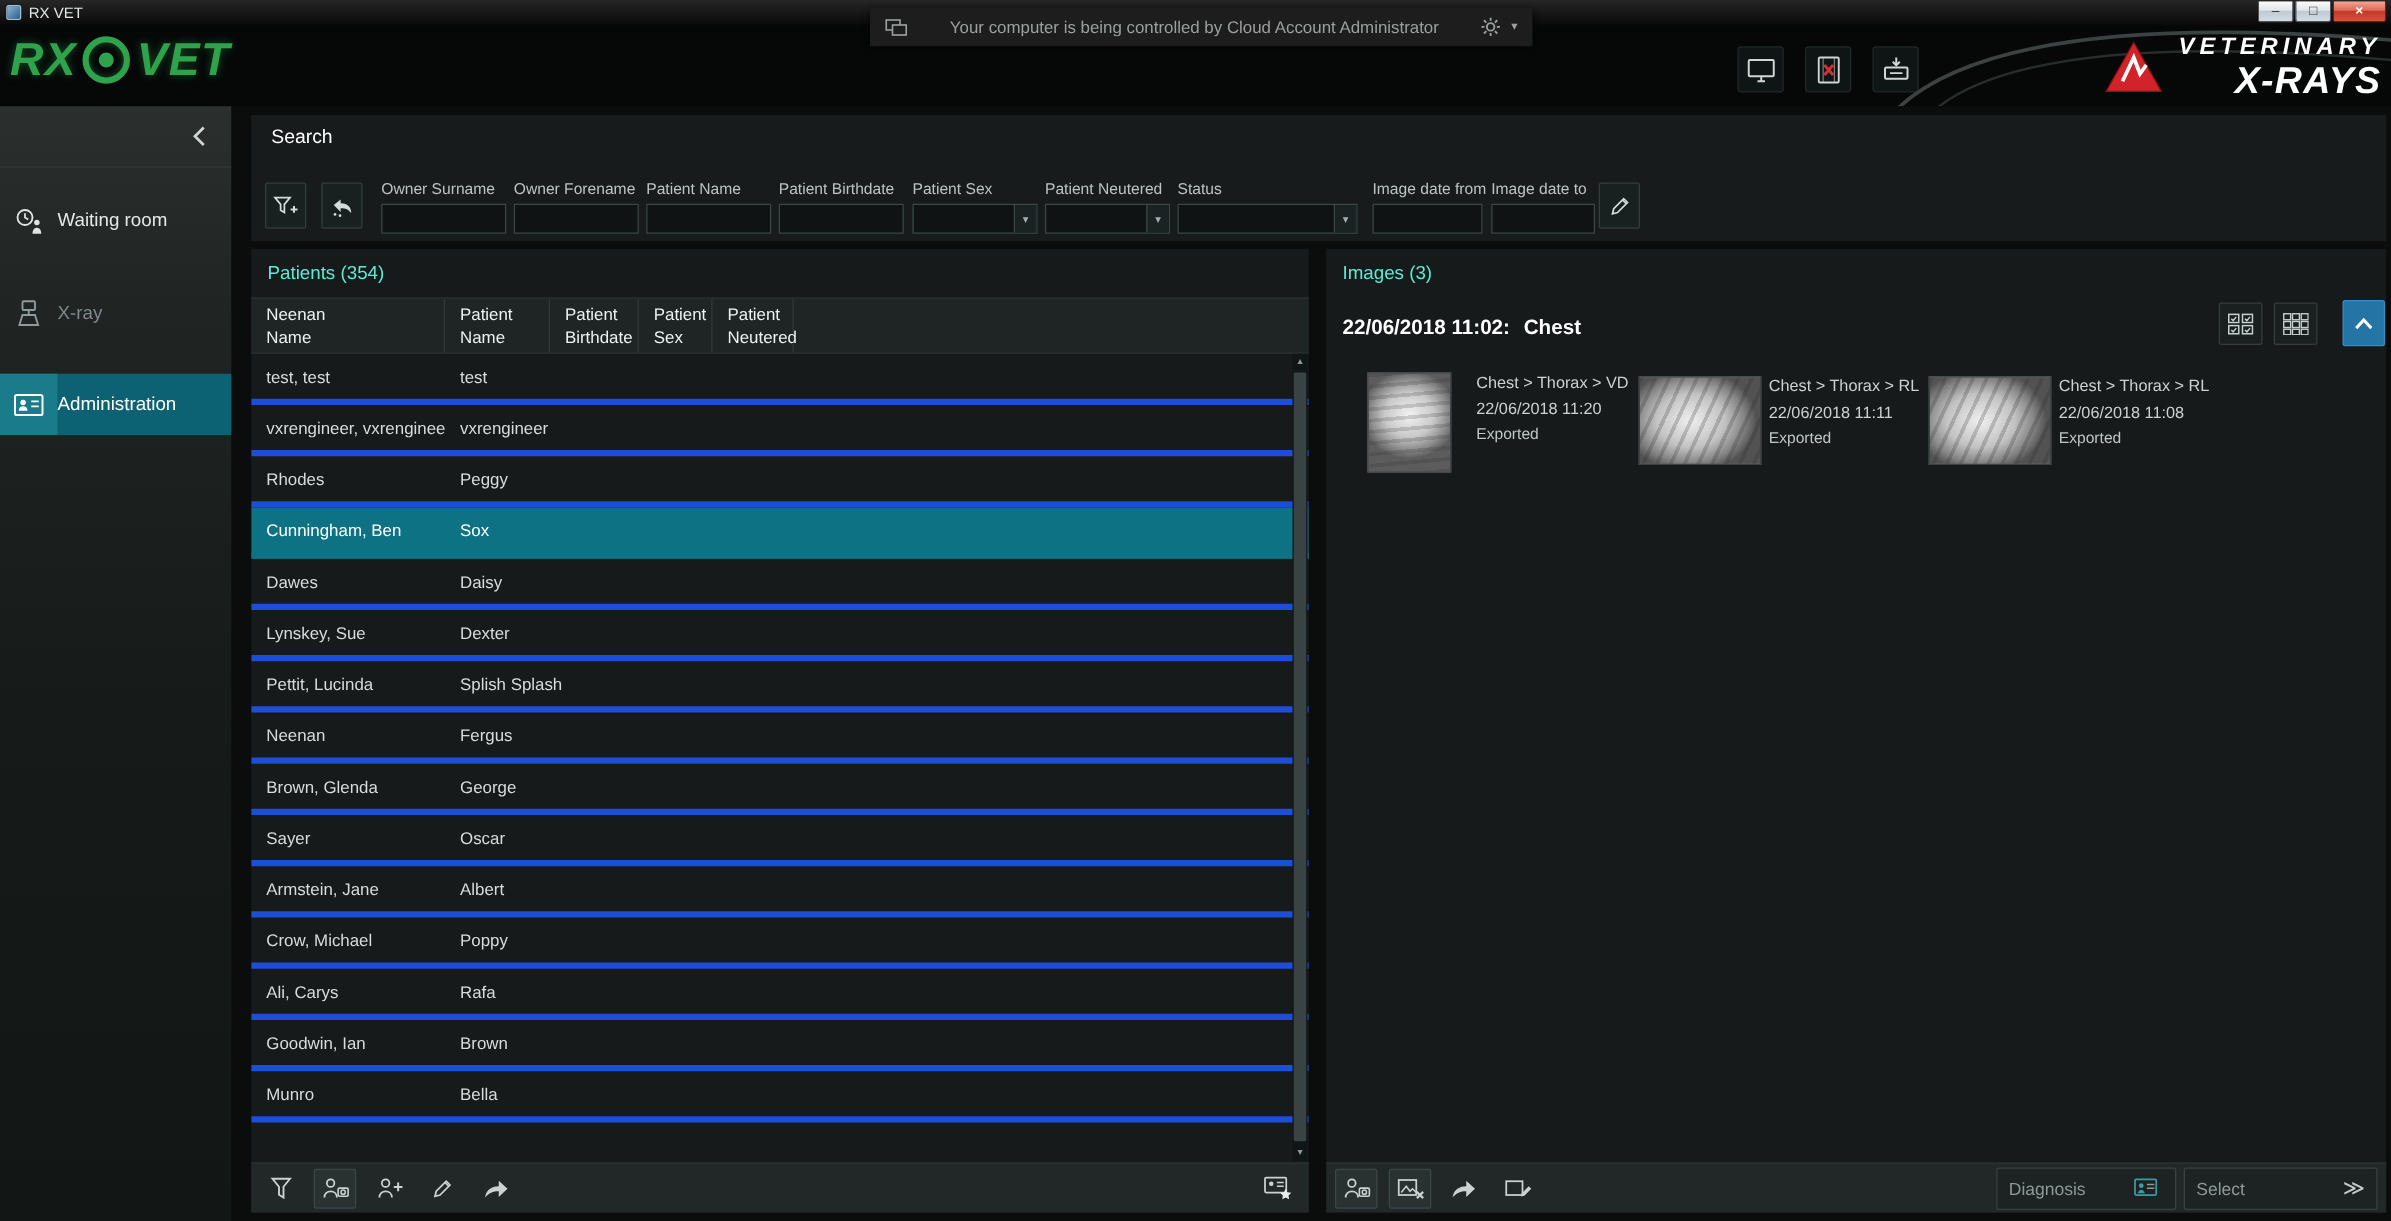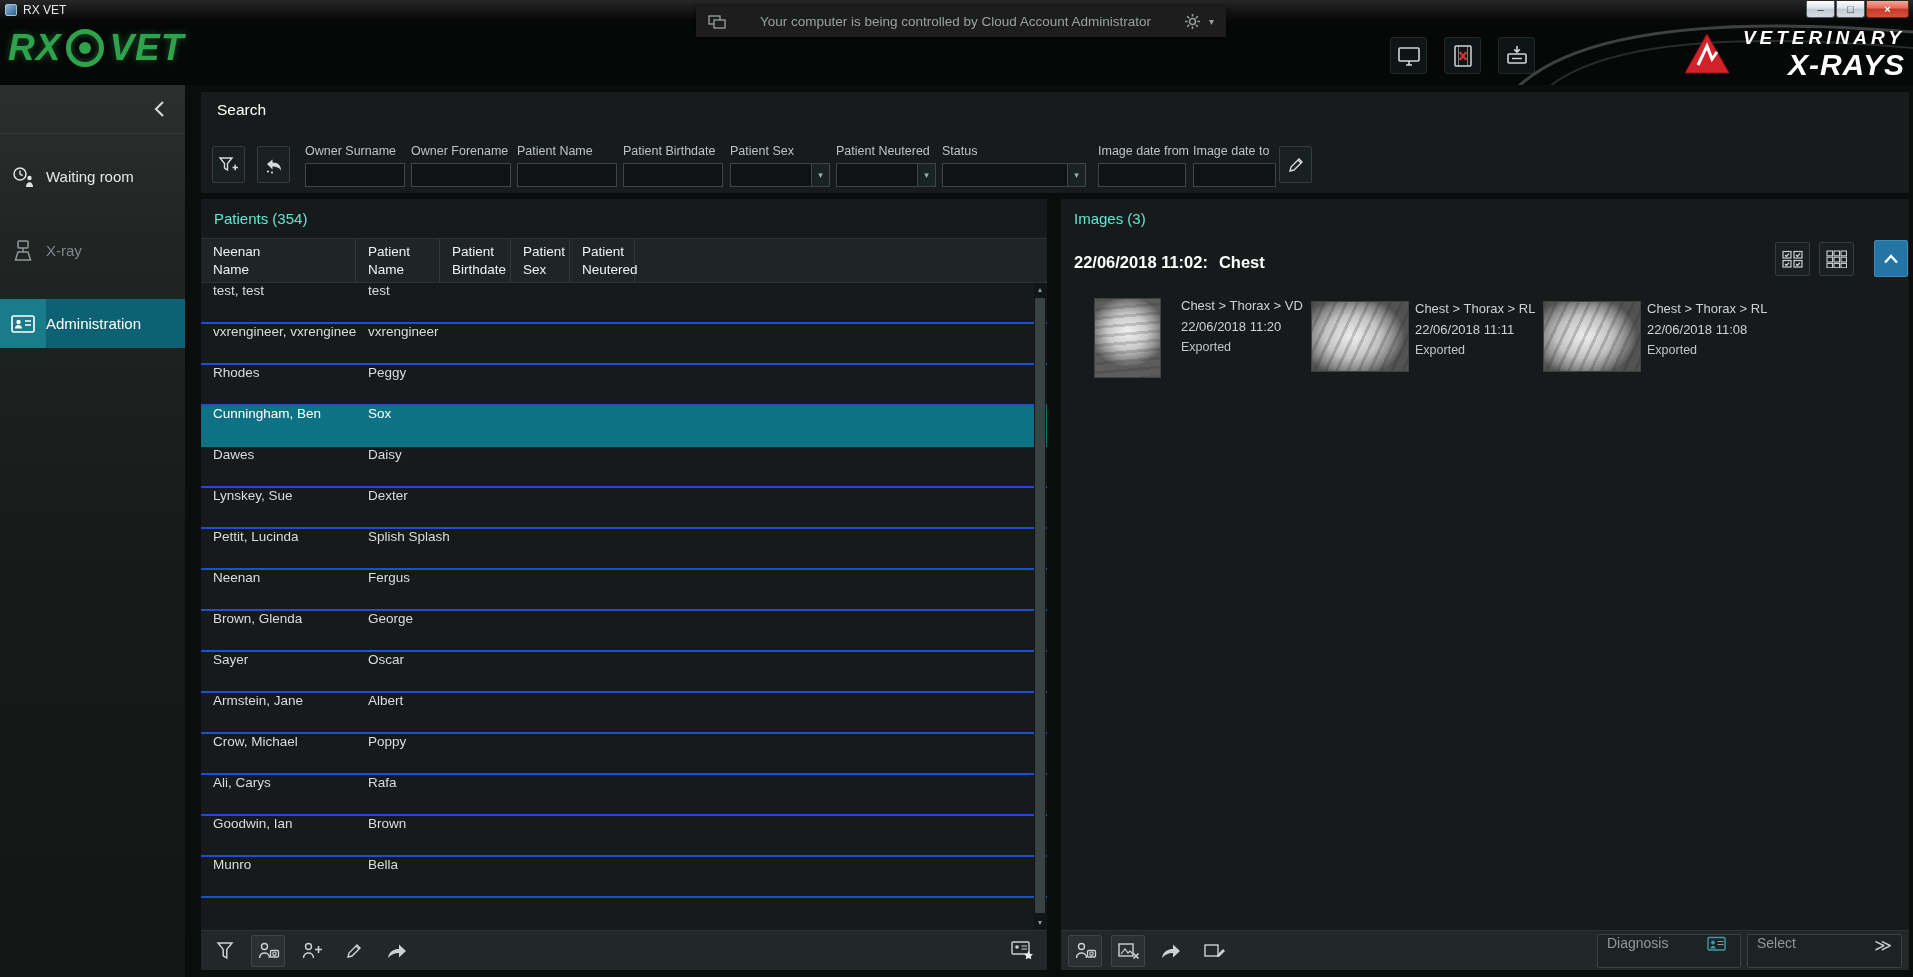--- a/index.html
+++ b/index.html
@@ -68,35 +68,35 @@
   .patients-panel{left:201px;width:846px}
   .images-panel{left:1061px;width:848px}
   .panel-title{height:39px;display:flex;align-items:center;padding-left:13px;font-size:15px;color:#5eead4}
 
   
   .tbl-head{position:absolute;left:0;top:39px;width:100%;height:45px;background:#1f2525;border-top:1px solid #2b3232;border-bottom:1px solid #2b3232;display:flex;font-size:13.5px;color:#eef1f1}
   .th{padding:4px 0 0 12px;border-right:1px solid #313838;line-height:1.35}
   .c0{width:155px}.c1{width:84px}.c2{width:71px}.c3{width:59px}.c4{width:65px}
   .th.fill{flex:1;border-right:none}
   .rows{position:absolute;left:0;top:84px;width:100%;height:646px;overflow:hidden}
-  .p-row{display:flex;height:41px;border-bottom:2px solid #1d4ed8;font-size:13.5px;color:#d7dcdc;cursor:pointer}
+  .p-row{display:flex;height:41px;align-items:center;border-bottom:5px solid #1d4ed8;font-size:13.5px;color:#d7dcdc;cursor:pointer}
   .p-row .owner{width:155px;padding-left:12px;flex:none;white-space:nowrap;overflow:hidden}
   .p-row .pname{padding-left:12px;white-space:nowrap}
   .p-row.selected{background:#0e7285;color:#fff;border-bottom-color:#0e7285}
   .vscroll{position:absolute;right:1px;top:84px;width:12px;height:646px;background:#101515;display:flex;flex-direction:column;justify-content:space-between;align-items:center}
   .vs-arrow{height:13px;font-size:7px;color:#8e9898;display:flex;align-items:center;cursor:pointer}
   .vs-thumb{position:absolute;left:1px;right:1px;top:15px;bottom:16px;background:#3a4343;border-radius:1px;cursor:pointer}
 
   
   .panel-toolbar{position:absolute;left:0;bottom:0;width:100%;height:40px;background:#222828;border-top:1px solid #2c3333;display:flex;align-items:center;padding:0 7px;gap:9px}
   .tool-ico{width:34px;height:32px;display:flex;align-items:center;justify-content:center;cursor:pointer;border:1px solid transparent;border-radius:2px;flex:none}
   .tool-ico.boxed{border-color:#3d4646;background:#2a3131}
   .spacer{flex:1}
   .tb-right{display:flex;gap:6px;align-items:center}
-  .diag-btn,.select-btn{height:34px;background:#1d2323;border:1px solid #394141;border-radius:2px;display:flex;align-items:flex-start;justify-content:space-between;padding:0 9px;color:#8f9898;font-size:14px;cursor:pointer}
+  .diag-btn,.select-btn{height:34px;background:#1d2323;border:1px solid #394141;border-radius:2px;display:flex;align-items:center;justify-content:space-between;padding:0 9px;color:#8f9898;font-size:14px;cursor:pointer}
   .diag-btn{width:144px}.select-btn{width:155px}
   .select-btn .chevs{color:#c6cdcd;font-size:17px}
 
   
   .study-head{position:absolute;left:13px;top:54px;font-size:16.5px;font-weight:bold;color:#fff}
   .study-head .sd{margin-right:11px}
   .grid-btn{position:absolute;top:43px;width:35px;height:34px;background:#1a2020;border:1px solid #343d3d;border-radius:2px;display:flex;align-items:center;justify-content:center;cursor:pointer}
   .gb1{left:714px}.gb2{left:758px}
   .collapse-btn{position:absolute;left:813px;top:41px;width:34px;height:37px;background:#2474a5;border:1px solid #3a8cbe;border-radius:2px;display:flex;align-items:center;justify-content:center;cursor:pointer}
   .timg{position:absolute;border:1px solid #3d4343;cursor:pointer}

